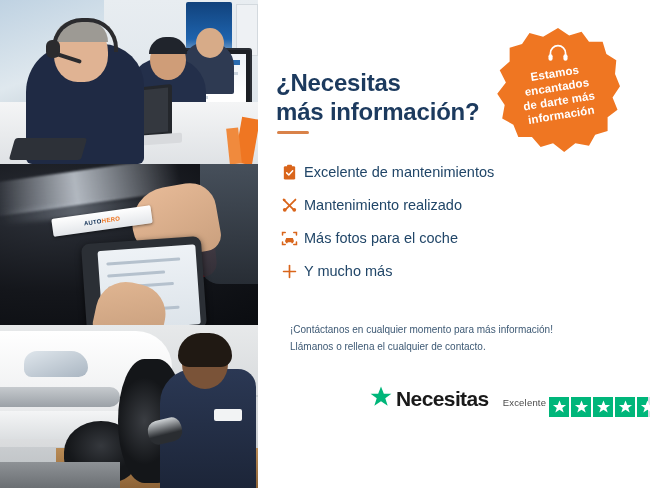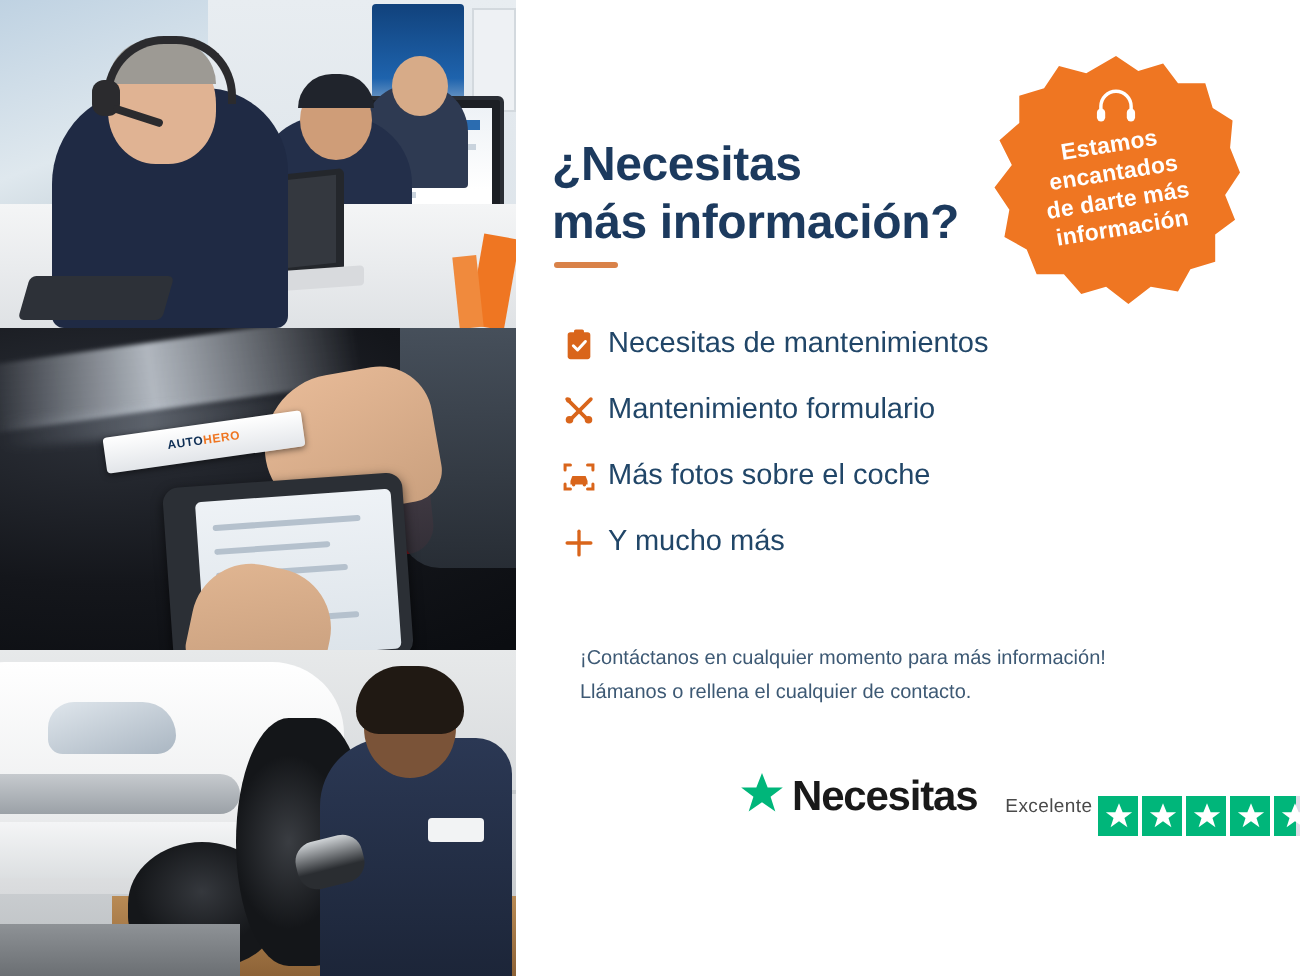--- a/index.html
+++ b/index.html
@@ -587,50 +587,50 @@
     <div class="features">
 
       <div class="feature">
         <span class="feature-icon">
           <svg viewBox="0 0 24 24" width="17" height="17">
             <rect x="4" y="3" width="16" height="19" rx="2" fill="#d9651b"></rect>
             <rect x="8.5" y="1" width="7" height="4" rx="1.2" fill="#d9651b"></rect>
             <path d="M8 12.5l3 3 5.5-6" stroke="#ffffff" stroke-width="2.1" fill="none" stroke-linecap="round" stroke-linejoin="round"></path>
           </svg>
         </span>
-        <span class="feature-label">Necesitas de mantenimientos</span>
+        <span class="feature-label">Excelente de mantenimientos</span>
       </div>
 
       <div class="feature">
         <span class="feature-icon">
           <svg viewBox="0 0 24 24" width="19" height="19" stroke="#d9651b" stroke-width="2.3" fill="none" stroke-linecap="round">
             <path d="M4.5 4.5l12 12"></path>
             <path d="M19.5 4.5l-12 12"></path>
             <circle cx="18" cy="17.5" r="2.4" fill="#d9651b" stroke="none"></circle>
             <circle cx="6" cy="17.5" r="2.4" fill="#d9651b" stroke="none"></circle>
             <circle cx="5.4" cy="5" r="1.6" fill="#d9651b" stroke="none"></circle>
           </svg>
         </span>
-        <span class="feature-label">Mantenimiento formulario</span>
+        <span class="feature-label">Mantenimiento realizado</span>
       </div>
 
 
       <div class="feature">
         <span class="feature-icon">
           <svg viewBox="0 0 24 24" width="19" height="19" stroke="#d9651b" stroke-width="1.9" fill="none" stroke-linecap="round">
             <path d="M3.2 7.6V4.4h3.4"></path>
             <path d="M20.8 7.6V4.4h-3.4"></path>
             <path d="M3.2 16.4v3.2h3.4"></path>
             <path d="M20.8 16.4v3.2h-3.4"></path>
             <path d="M6.6 14.6l1.2-3.2h8.4l1.2 3.2v2.2H6.6z" fill="#d9651b" stroke="none"></path>
             <circle cx="8.6" cy="16.9" r="1.1" fill="#d9651b" stroke="none"></circle>
             <circle cx="15.4" cy="16.9" r="1.1" fill="#d9651b" stroke="none"></circle>
           </svg>
         </span>
-        <span class="feature-label">Más fotos sobre el coche</span>
+        <span class="feature-label">Más fotos para el coche</span>
       </div>
 
       <div class="feature">
         <span class="feature-icon">
           <svg viewBox="0 0 24 24" width="19" height="19" stroke="#d9651b" stroke-width="2.1" stroke-linecap="round">
             <path d="M12 4.5v15"></path>
             <path d="M4.5 12h15"></path>
           </svg>
         </span>
         <span class="feature-label">Y mucho más</span>

